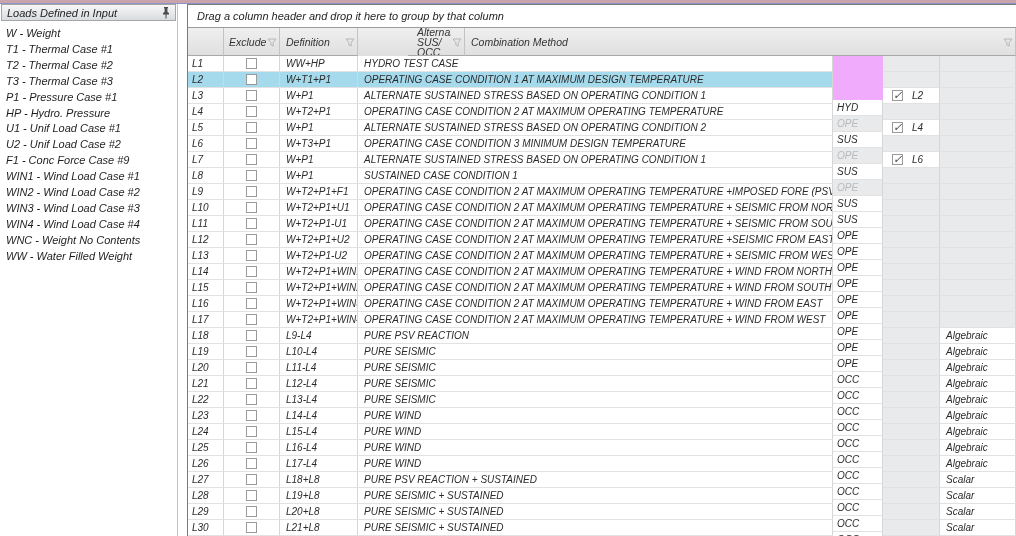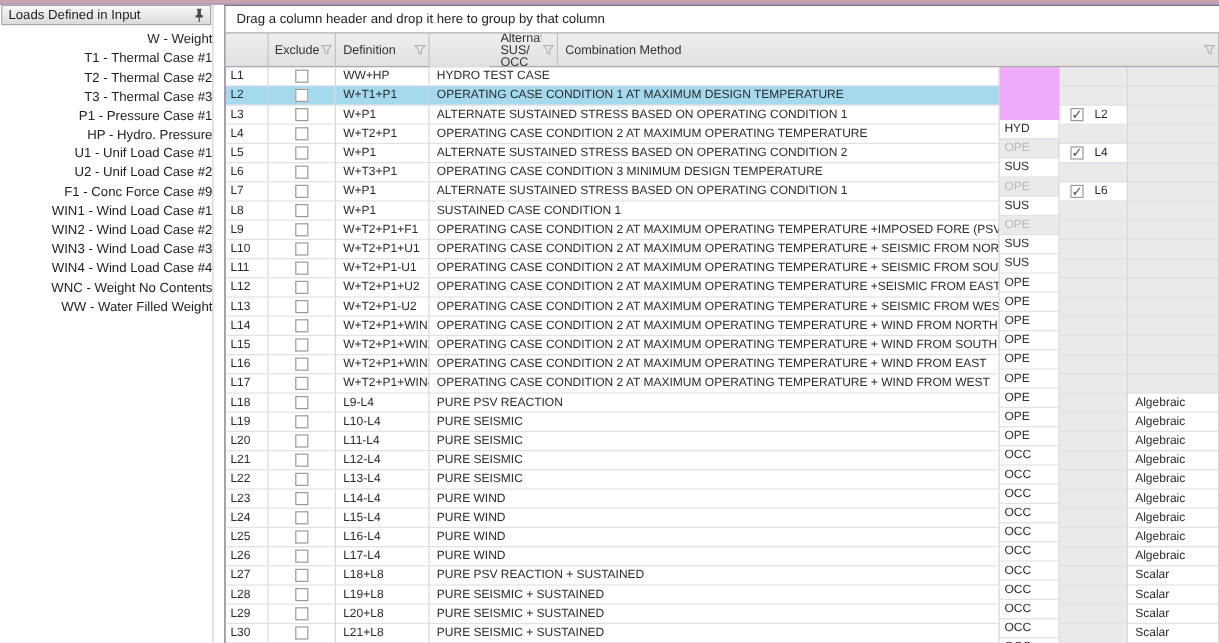--- a/index.html
+++ b/index.html
@@ -1,27 +1,27 @@
 <!DOCTYPE html>
 <html><head>
 <meta charset="utf-8">
 <style>
   html,body{margin:0;padding:0;background:#fff;}
   body{width:1016px;height:536px;overflow:hidden;font-family:"Liberation Sans",sans-serif;-webkit-font-smoothing:antialiased;}
-  .screen{position:relative;width:1016px;height:536px;background:#fff;}
+  .screen{position:relative;width:1016px;height:536px;background:#fff;font-style:italic;}
   .top-strip{height:4px;background:#c9a3ae;border-bottom:1px solid #8d95bf;box-sizing:border-box;}
   .app{display:flex;height:532px;}
 
   
   .sidebar{width:178px;box-sizing:border-box;border-right:1px solid #c3c3c3;background:#fff;flex:none;}
   .sidebar-header{height:17px;margin:0 1px 0 1px;display:flex;align-items:center;background:linear-gradient(#f7f7f7,#d9dcdf);border:1px solid #a6a6a6;box-sizing:border-box;padding:0 4px 0 5px;}
   .sidebar-title{flex:1;font-size:11px;color:#1e1e1e;white-space:nowrap;overflow:hidden;}
   .pin{width:10px;display:flex;align-items:center;justify-content:center;cursor:pointer;}
   .load-list{list-style:none;margin:0;padding:5px 0 0 0;}
-  .load-list li{font-size:11px;color:#1e1e1e;line-height:15.9px;padding-left:6px;white-space:nowrap;overflow:hidden;cursor:default;text-align:right;}
+  .load-list li{font-size:11px;color:#1e1e1e;line-height:15.9px;padding-left:6px;white-space:nowrap;overflow:hidden;cursor:default;}
 
   .splitter{width:9px;flex:none;background:#fff;cursor:col-resize;}
 
   
   .grid-area{flex:1;min-width:0;box-sizing:border-box;border-left:1px solid #7a7a7a;border-top:1px solid #7a7a7a;display:flex;flex-direction:column;background:#f0abfc;}
   .groupbar{height:23px;flex:none;box-sizing:border-box;border-bottom:1px solid #9b9b9b;display:flex;align-items:center;padding-left:9px;background:#fff;}
   .groupbar span{font-size:11px;color:#1f1f1f;}
 
   .thead{height:28px;flex:none;display:flex;background:linear-gradient(#efefef,#dfdfdf);}
   .hcell{box-sizing:border-box;border-right:1px solid #c3c3c3;border-bottom:1px solid #a9a9a9;display:flex;align-items:center;padding:1px 2px 1px 5px;overflow:hidden;}

